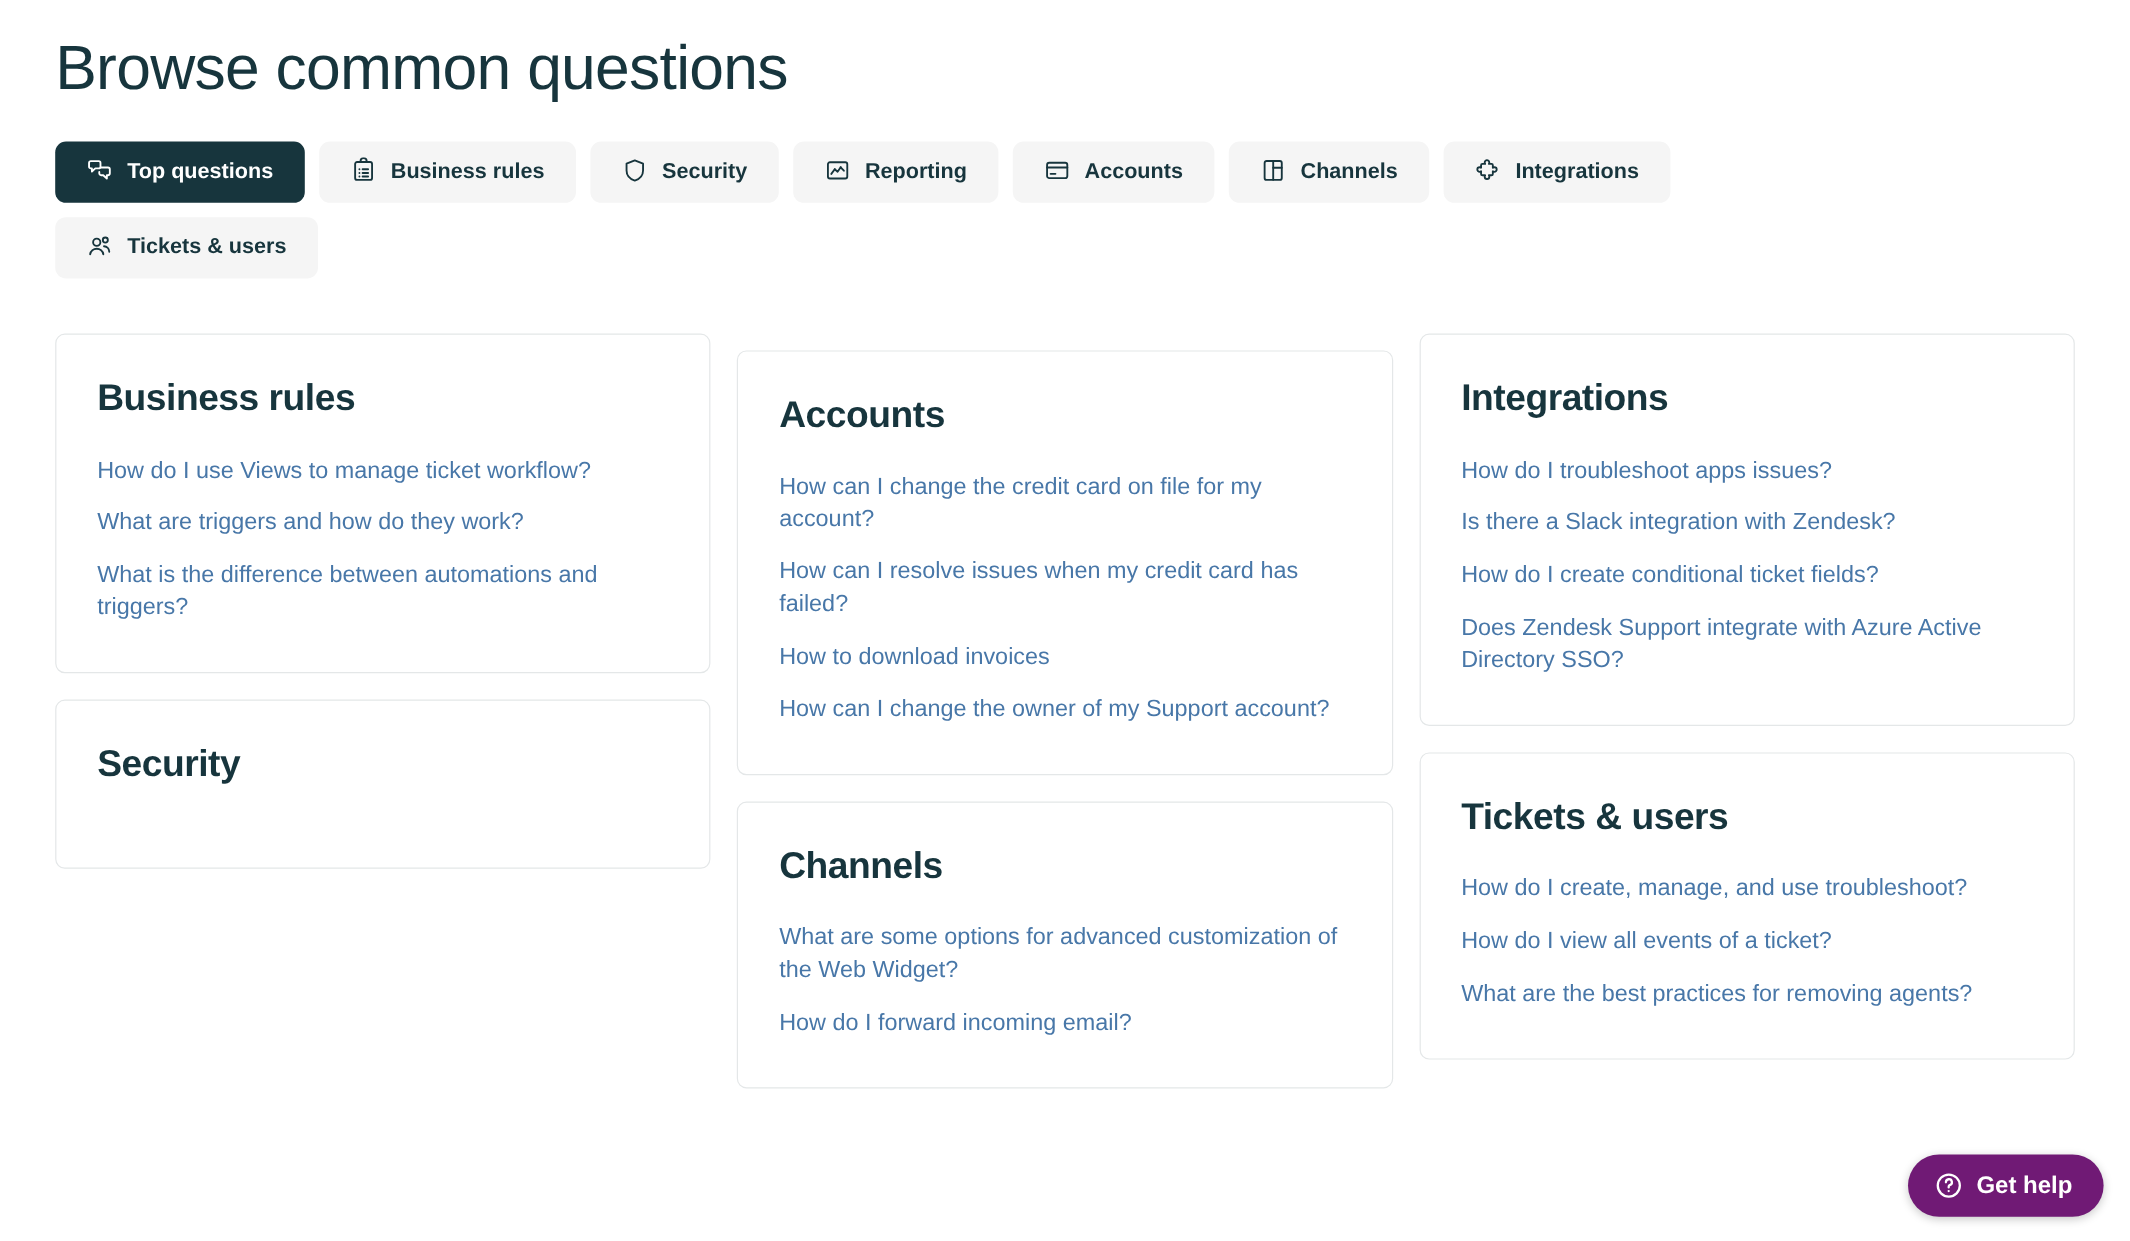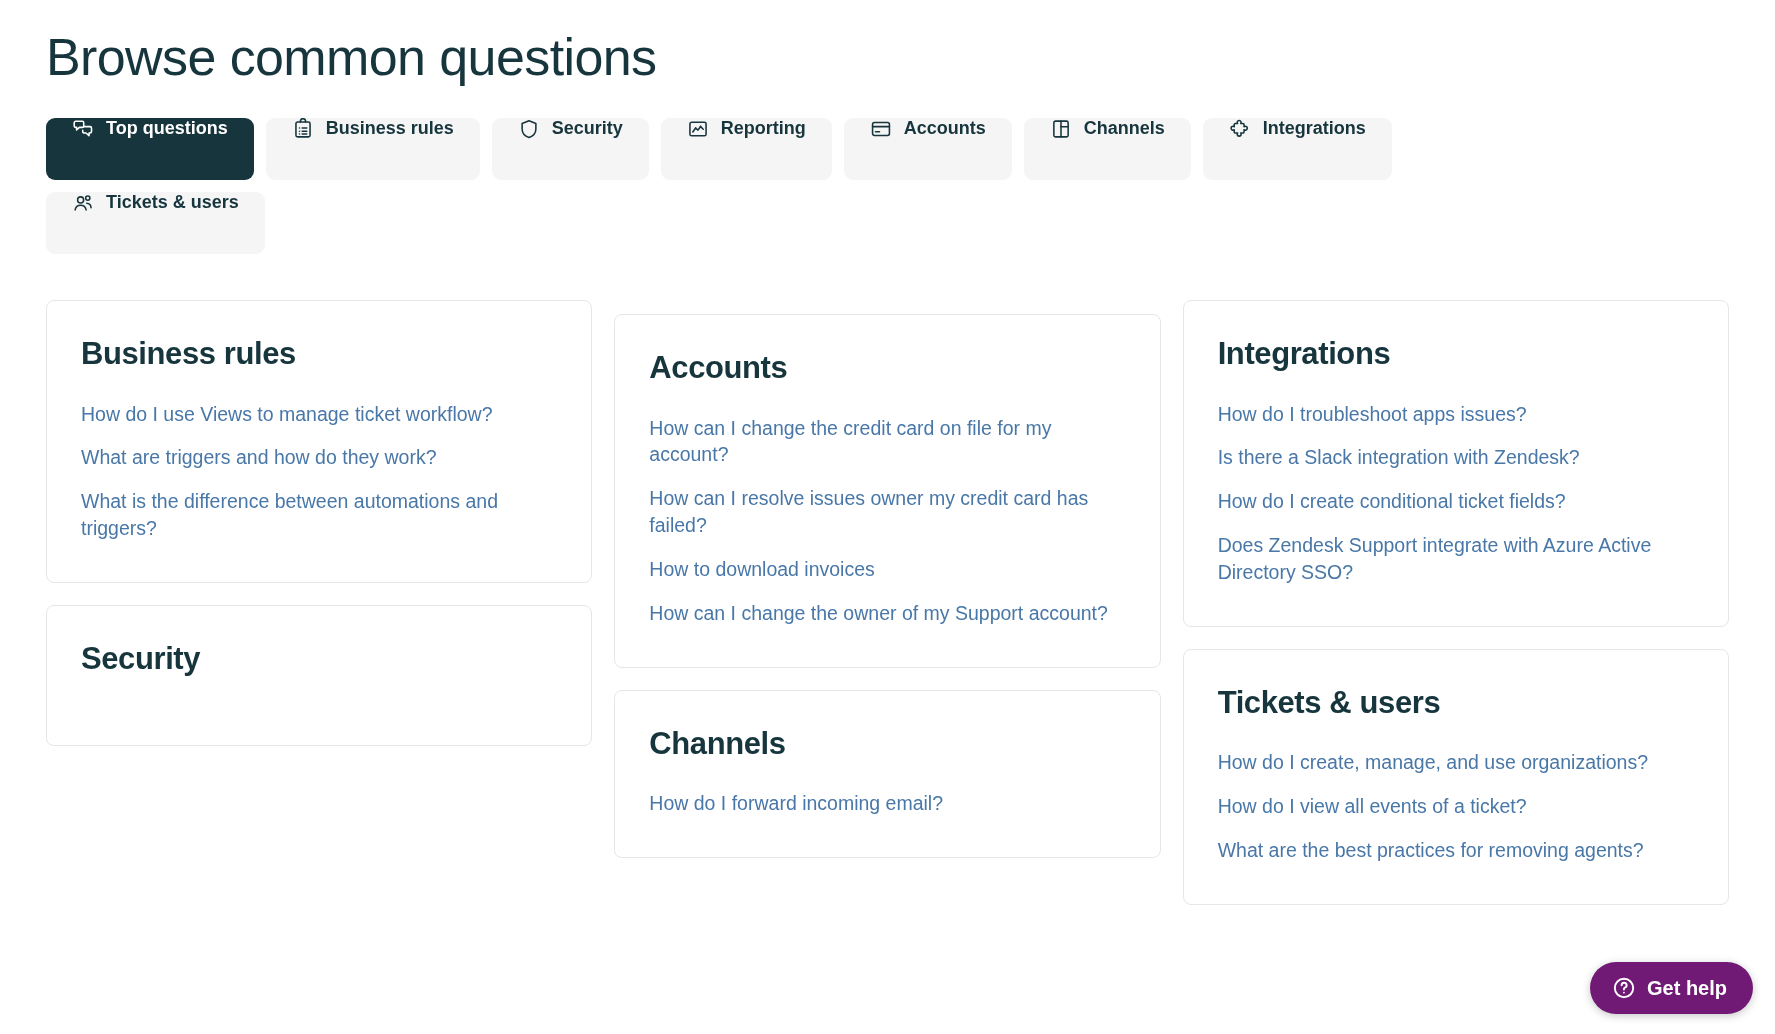--- a/index.html
+++ b/index.html
@@ -35,24 +35,24 @@
   .tabs {
     display: flex;
     flex-wrap: wrap;
     gap: 12px;
     margin-top: 30px;
     max-width: 1420px;
   }
 
   .tab {
     display: flex;
-    align-items: flex-start;
+    align-items: flex-end;
     gap: 12px;
-    height: 62px;
-    padding: 0 26px;
+    height: 51px;
+    padding: 16px 26px;
     border-radius: 9px;
     background: #f5f5f5;
     color: #17353d;
     font-size: 18px;
     font-weight: 700;
     cursor: pointer;
     border: none;
     white-space: nowrap;
     font-family: "Liberation Sans", sans-serif;
   }
@@ -242,46 +242,47 @@
         </div>
         <div class="card">
           <div class="card-title">Security</div>
         </div>
       </div>
       <div class="col col-2">
         <div class="card">
           <div class="card-title">Accounts</div>
           <div class="card-links">
             <a class="card-link" href="#">How can I change the credit card on file for my account?</a>
-            <a class="card-link" href="#">How can I resolve issues owner my credit card has failed?</a>
+            <a class="card-link" href="#">How can I resolve issues when my credit card has failed?</a>
             <a class="card-link" href="#">How to download invoices</a>
             <a class="card-link" href="#">How can I change the owner of my Support account?</a>
           </div>
         </div>
         <div class="card">
           <div class="card-title">Channels</div>
           <div class="card-links">
+            <a class="card-link" href="#">What are some options for advanced customization of the Web Widget?</a>
             <a class="card-link" href="#">How do I forward incoming email?</a>
           </div>
         </div>
       </div>
       <div class="col col-3">
         <div class="card">
           <div class="card-title">Integrations</div>
           <div class="card-links">
             <a class="card-link" href="#">How do I troubleshoot apps issues?</a>
             <a class="card-link" href="#">Is there a Slack integration with Zendesk?</a>
             <a class="card-link" href="#">How do I create conditional ticket fields?</a>
             <a class="card-link" href="#">Does Zendesk Support integrate with Azure Active Directory SSO?</a>
           </div>
         </div>
         <div class="card">
           <div class="card-title">Tickets &amp; users</div>
           <div class="card-links">
-            <a class="card-link" href="#">How do I create, manage, and use organizations?</a>
+            <a class="card-link" href="#">How do I create, manage, and use troubleshoot?</a>
             <a class="card-link" href="#">How do I view all events of a ticket?</a>
             <a class="card-link" href="#">What are the best practices for removing agents?</a>
           </div>
         </div>
       </div>
     </div>
 
   <button class="get-help">
     <span>
       <svg viewBox="0 0 24 24" fill="none" stroke="#ffffff" stroke-width="1.9" stroke-linecap="round" stroke-linejoin="round" aria-hidden="true">

